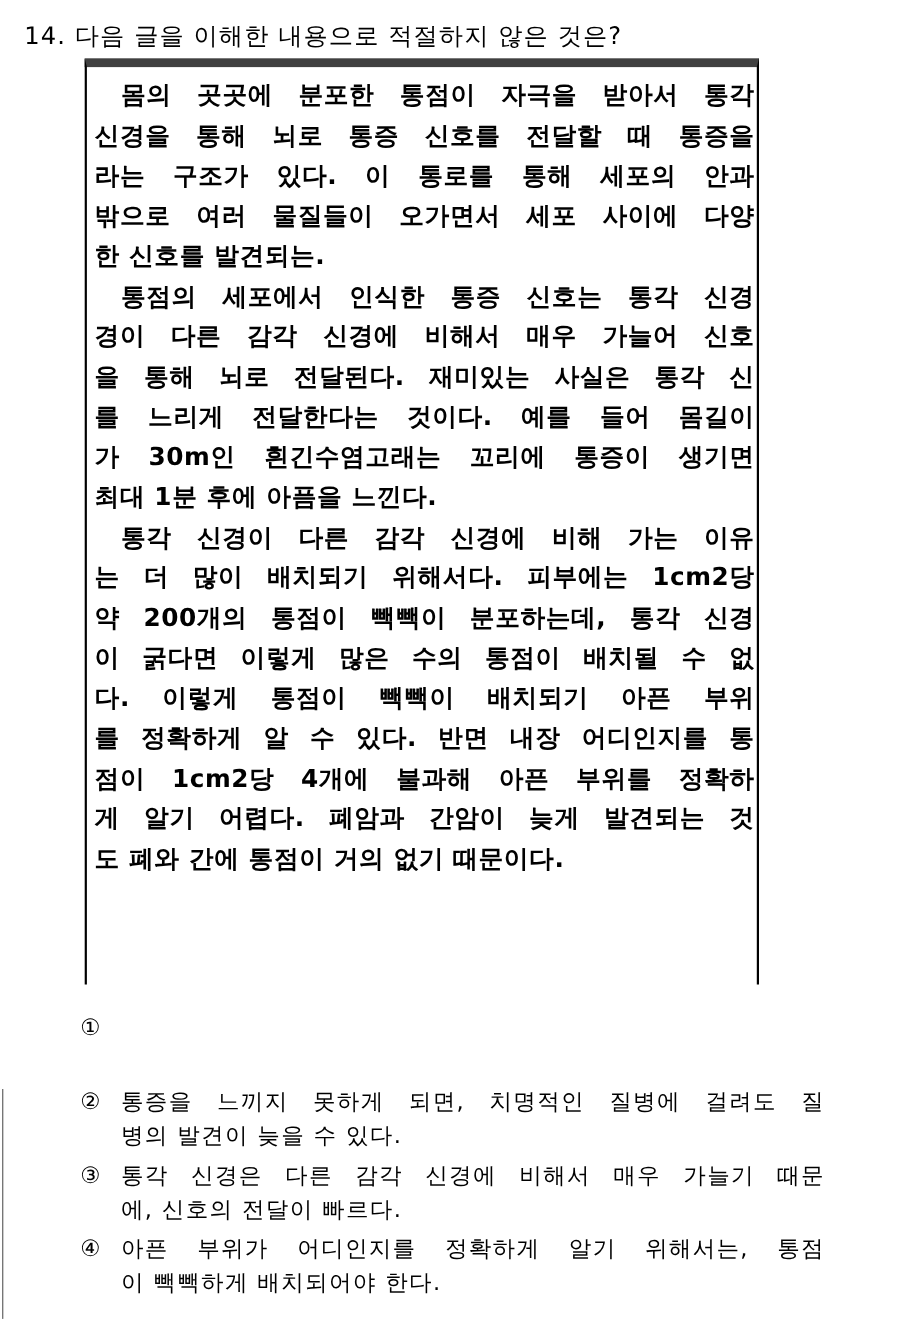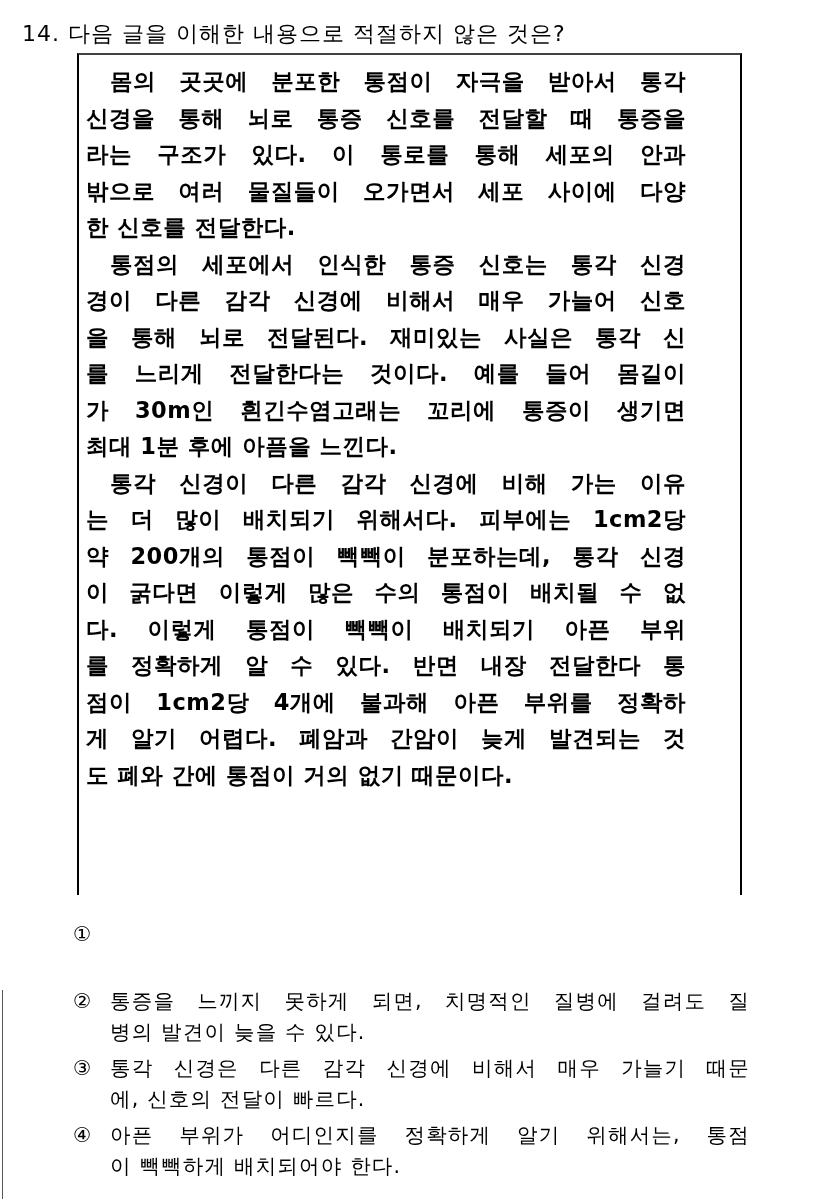--- a/index.html
+++ b/index.html
@@ -21,25 +21,25 @@
       top: 18px;
       font-size: 22px;
       line-height: 32px;
       letter-spacing: 1px;
       white-space: nowrap;
     }
     .passage-box {
       position: absolute;
       left: 77px;
       top: 53px;
-      width: 665px;
+      width: 613px;
       height: 842px;
       border-left: 2px solid #000;
       border-right: 2px solid #000;
-      border-top: 2px solid #404040;
+      border-top: 8px solid #404040;
       box-sizing: border-box;
     }
     .passage-lines {
       position: absolute;
       left: 7px;
       top: 8px;
       width: 600px;
     }
     .passage-line {
       height: 36.5px;
@@ -104,33 +104,33 @@
 <body>
 
 <div class="question-title">14. 다음 글을 이해한 내용으로 적절하지 않은 것은?</div>
 
 <div class="passage-box">
   <div class="passage-lines">
     <div class="passage-line indent">몸의 곳곳에 분포한 통점이 자극을 받아서 통각</div>
     <div class="passage-line">신경을 통해 뇌로 통증 신호를 전달할 때 통증을</div>
     <div class="passage-line">라는 구조가 있다. 이 통로를 통해 세포의 안과</div>
     <div class="passage-line">밖으로 여러 물질들이 오가면서 세포 사이에 다양</div>
-    <div class="passage-line last">한 신호를 전달한다.</div>
+    <div class="passage-line last">한 신호를 발견되는.</div>
     <div class="passage-line indent">통점의 세포에서 인식한 통증 신호는 통각 신경</div>
     <div class="passage-line">경이 다른 감각 신경에 비해서 매우 가늘어 신호</div>
     <div class="passage-line">을 통해 뇌로 전달된다. 재미있는 사실은 통각 신</div>
     <div class="passage-line">를 느리게 전달한다는 것이다. 예를 들어 몸길이</div>
     <div class="passage-line">가 30m인 흰긴수염고래는 꼬리에 통증이 생기면</div>
     <div class="passage-line last">최대 1분 후에 아픔을 느낀다.</div>
     <div class="passage-line indent">통각 신경이 다른 감각 신경에 비해 가는 이유</div>
     <div class="passage-line">는 더 많이 배치되기 위해서다. 피부에는 1cm2당</div>
     <div class="passage-line">약 200개의 통점이 빽빽이 분포하는데, 통각 신경</div>
     <div class="passage-line">이 굵다면 이렇게 많은 수의 통점이 배치될 수 없</div>
     <div class="passage-line">다. 이렇게 통점이 빽빽이 배치되기 아픈 부위</div>
-    <div class="passage-line">를 정확하게 알 수 있다. 반면 내장 전달한다 통</div>
+    <div class="passage-line">를 정확하게 알 수 있다. 반면 내장 어디인지를 통</div>
     <div class="passage-line">점이 1cm2당 4개에 불과해 아픈 부위를 정확하</div>
     <div class="passage-line">게 알기 어렵다. 폐암과 간암이 늦게 발견되는 것</div>
     <div class="passage-line last">도 폐와 간에 통점이 거의 없기 때문이다.</div>
   </div>
 </div>
 
 <div class="options">
   <div class="option">
     <span class="option-num">①</span>
   </div>

